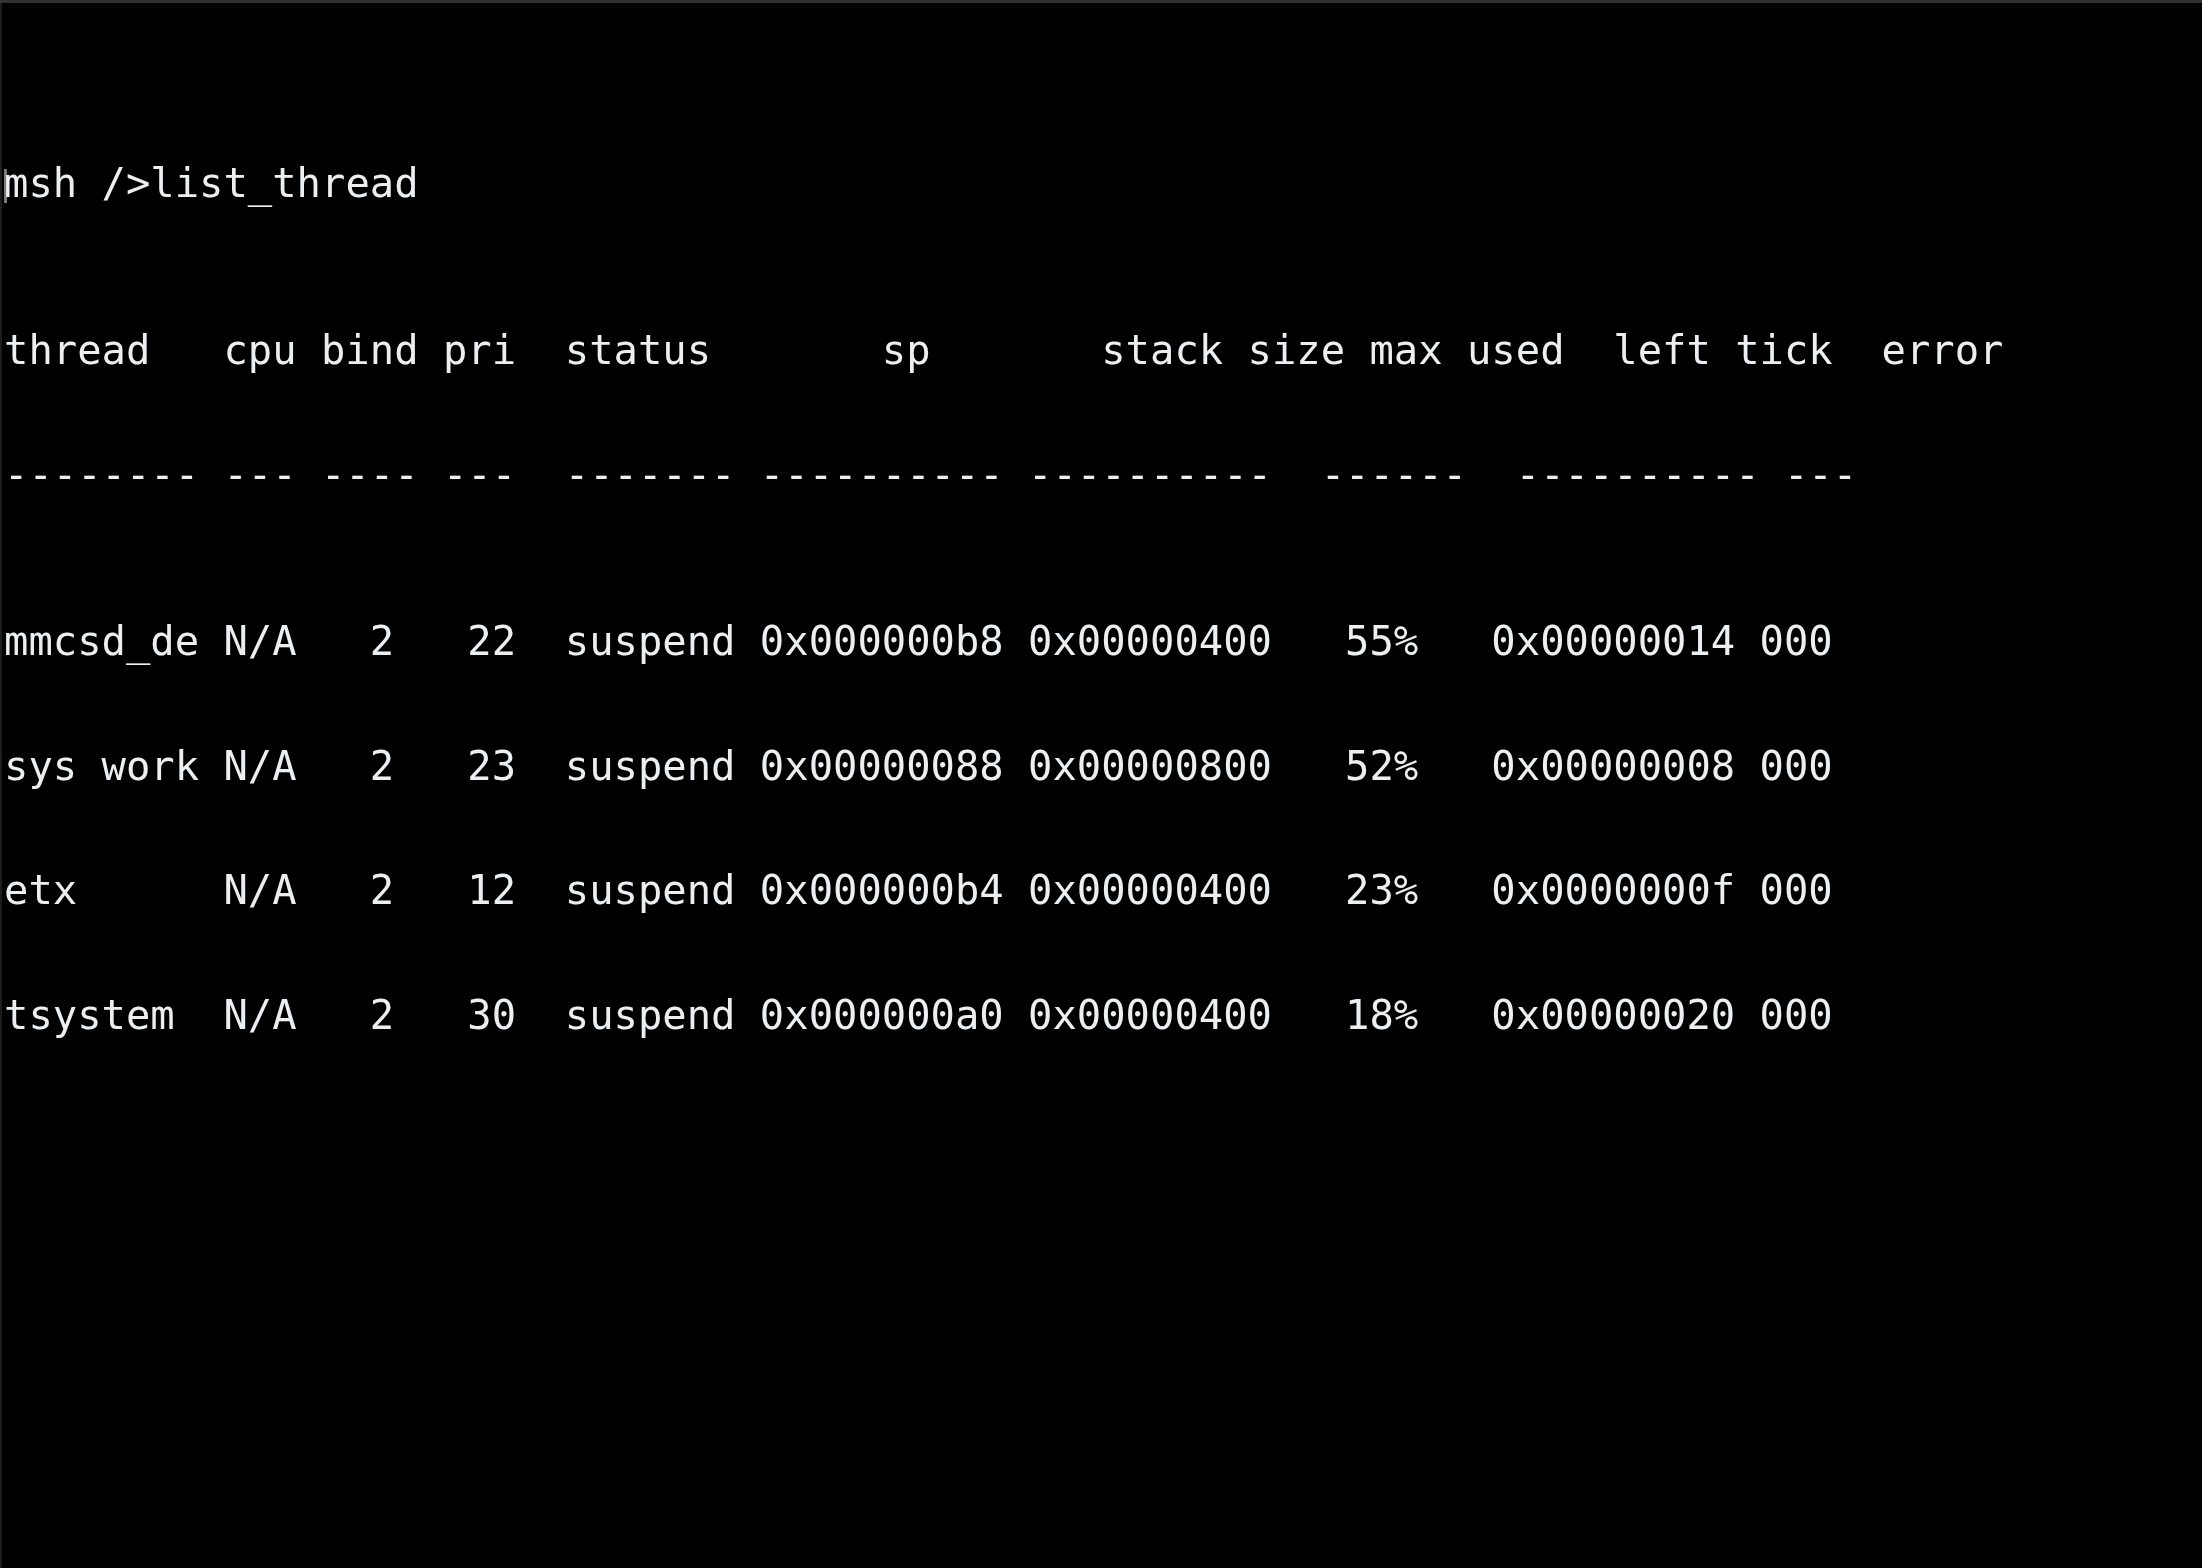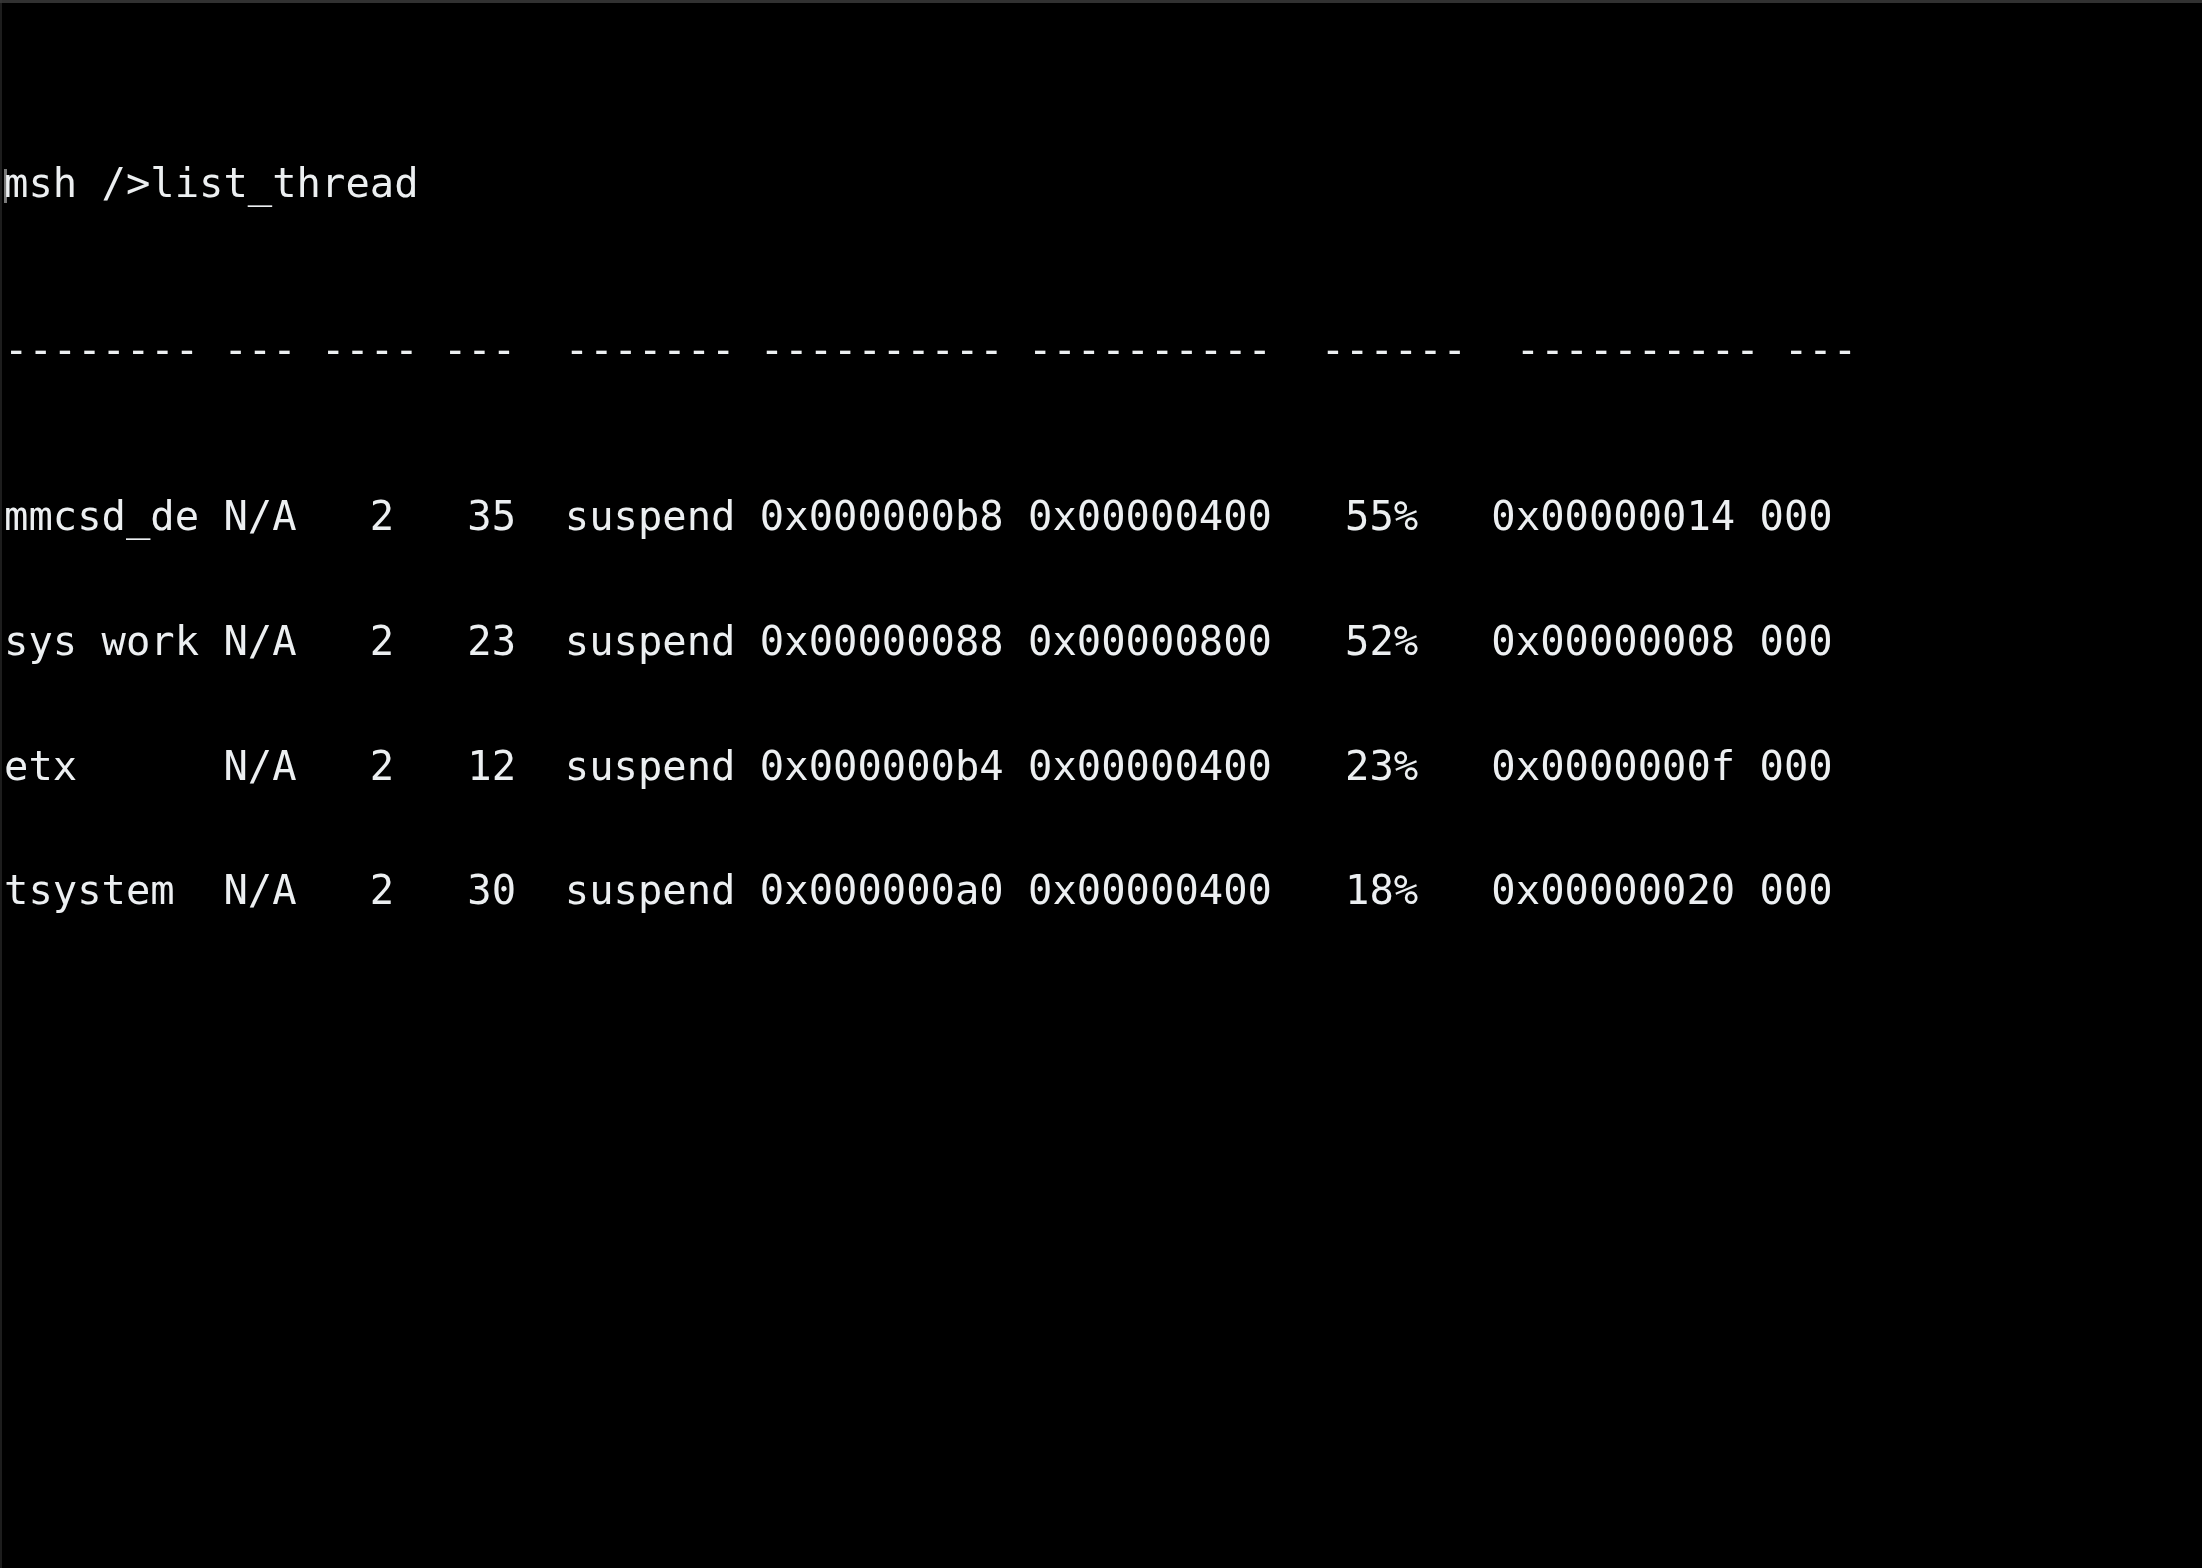--- a/index.html
+++ b/index.html
@@ -74,23 +74,24 @@
 
 <div id="terminal" style="background: rgb(0, 0, 0); color: rgb(236, 239, 241);">
   <div class="topframe"></div>
   <div class="leftframe"></div>
 
   <div class="screen">
 
     
     <div class="line prompt-line"><span class="cursor-bar" style="background: rgb(122, 122, 122);"></span><span>msh /&gt;</span><span>list_thread</span></div>
 
+    <div class="line">thread   cpu bind pri  status       sp       stack size max used  left tick  error</div>
     <div class="line">-------- --- ---- ---  ------- ---------- ----------  ------  ---------- ---</div>
 
-    <div class="line">mmcsd_de N/A   2   35  suspend 0x000000b8 0x00000400   55%   0x00000014 000</div>
+    <div class="line">mmcsd_de N/A   2   22  suspend 0x000000b8 0x00000400   55%   0x00000014 000</div>
     <div class="line">sys work N/A   2   23  suspend 0x00000088 0x00000800   52%   0x00000008 000</div>
     <div class="line">etx      N/A   2   12  suspend 0x000000b4 0x00000400   23%   0x0000000f 000</div>
     <div class="line">tsystem  N/A   2   30  suspend 0x000000a0 0x00000400   18%   0x00000020 000</div>
     
     
     
 
     
     
 

